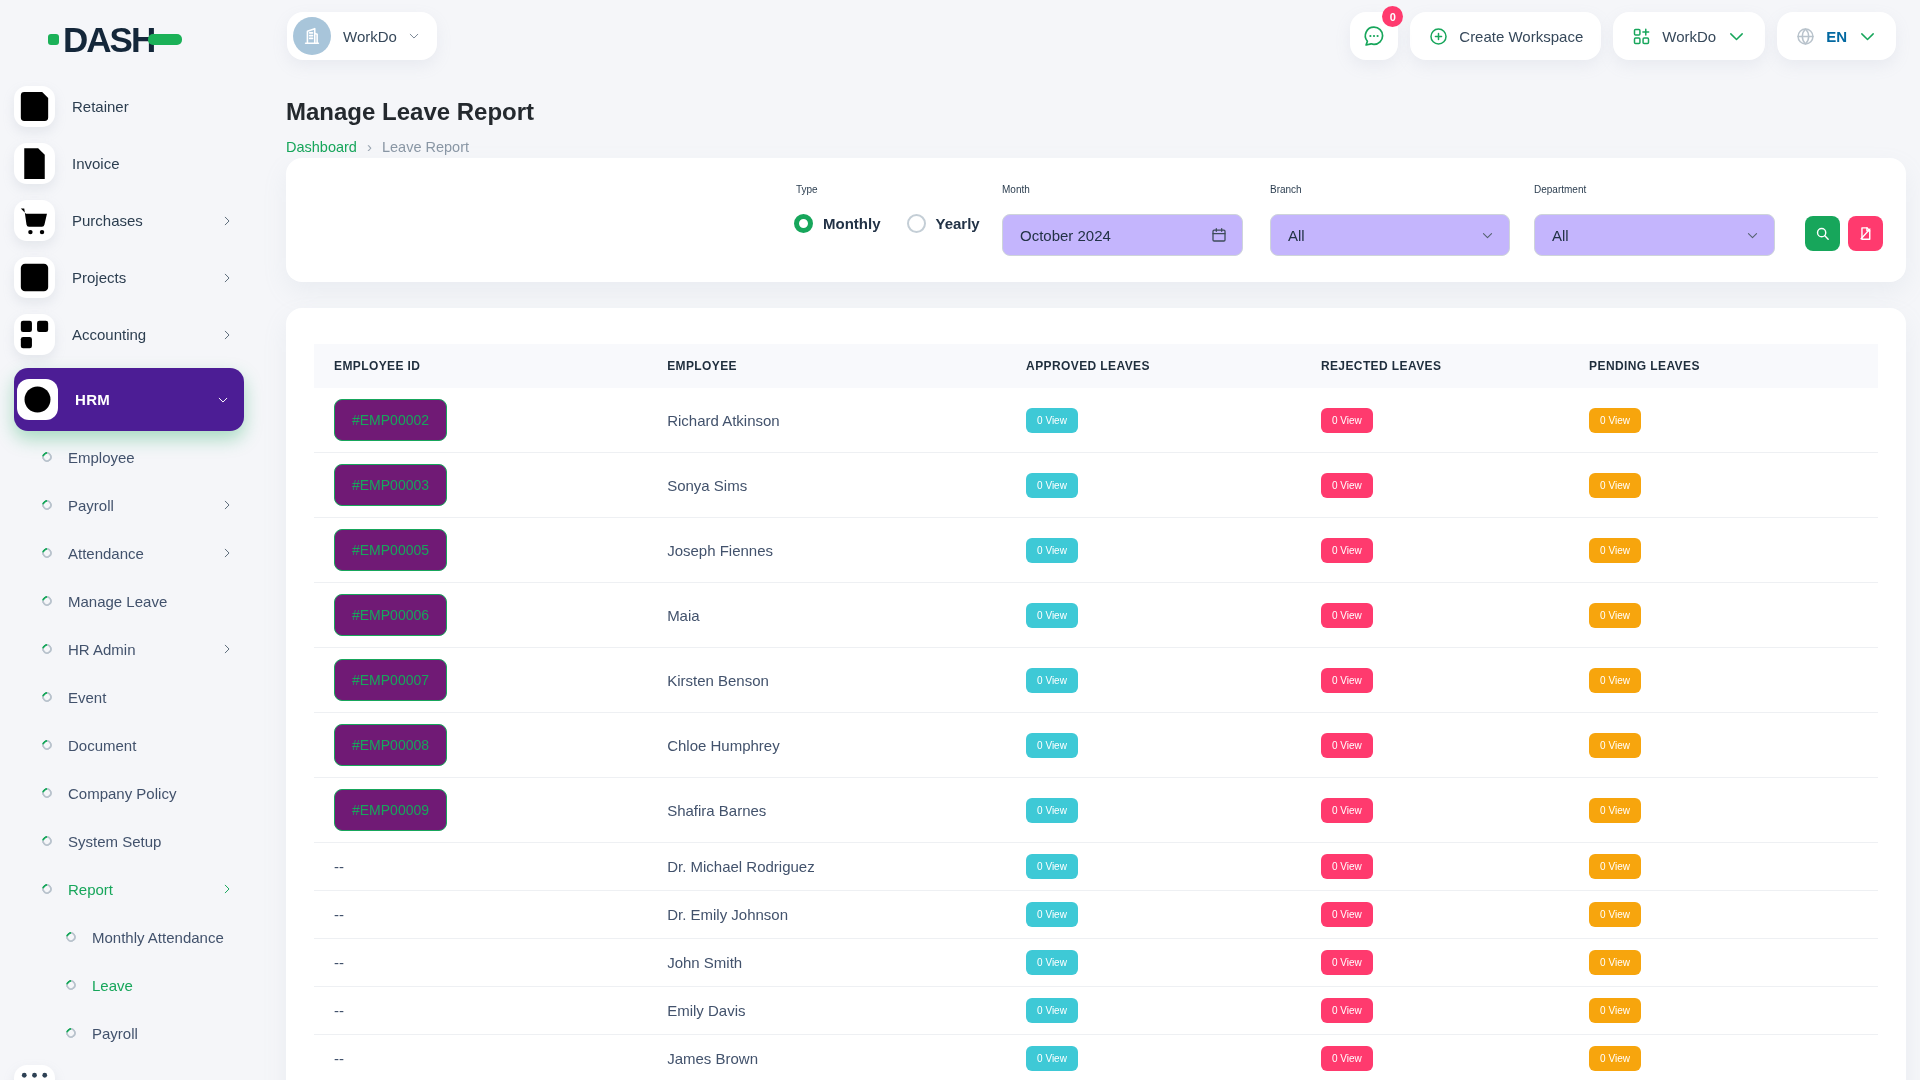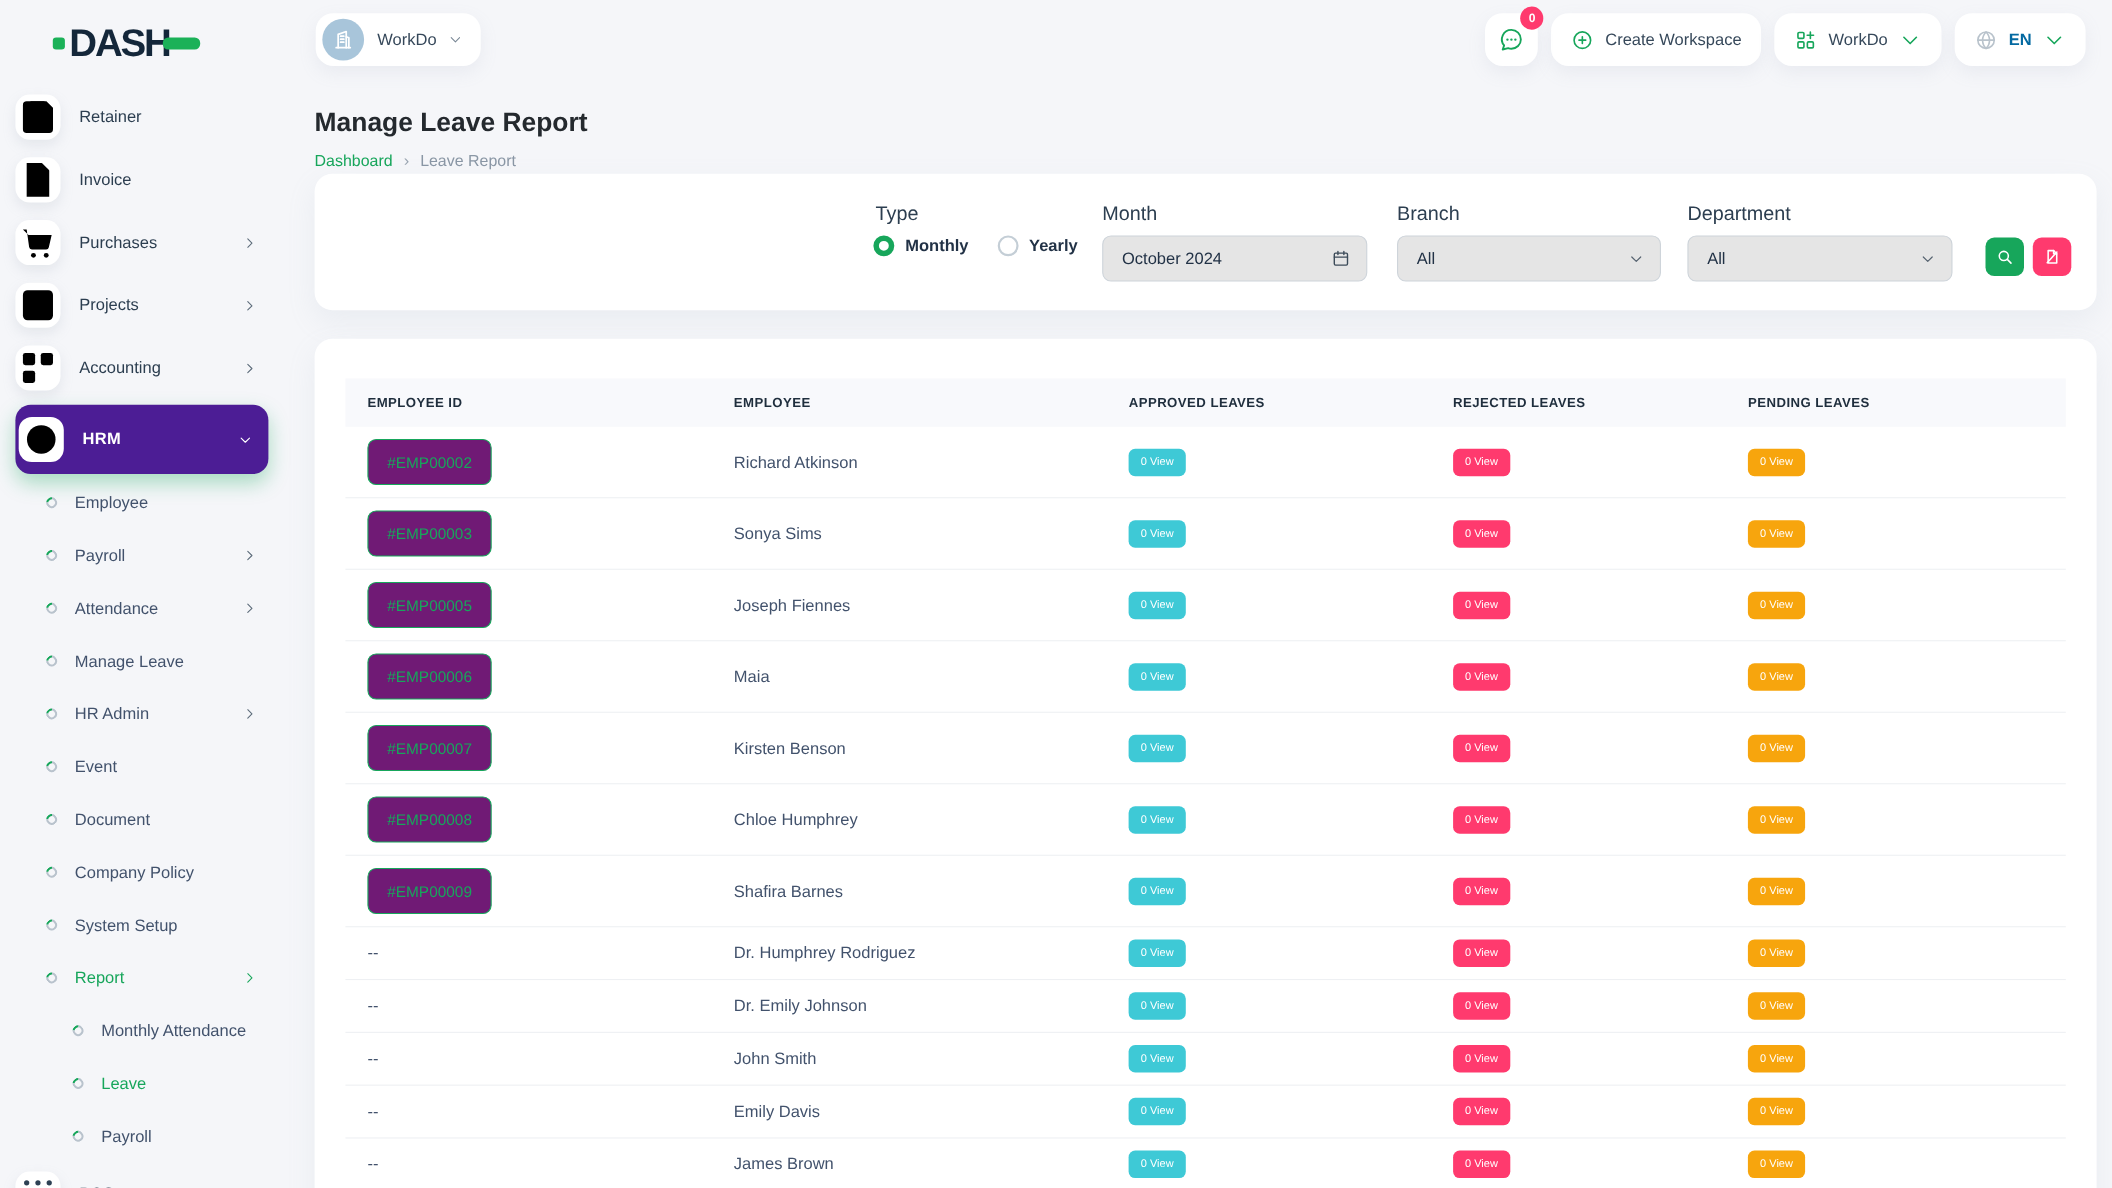--- a/index.html
+++ b/index.html
@@ -57,27 +57,27 @@
 
   
   .page-title { position: absolute; left: 286px; top: 98px; font-size: 24px; font-weight: 600; color: #24292e; }
   .breadcrumb { position: absolute; left: 286px; top: 138px; display: flex; align-items: center; gap: 10px; font-size: 14.5px; }
   .breadcrumb .root { color: #17a65b; cursor: pointer; }
   .breadcrumb .sep { color: #9aa5b1; font-size: 15px; }
   .breadcrumb .cur { color: #8a97a5; }
 
   
   .fcard { position: absolute; left: 286px; top: 158px; width: 1620px; height: 124px; background: #fff; border-radius: 16px; box-shadow: 0 10px 25px rgba(160,170,190,.12); }
-  .flabel { position: absolute; font-size: 18px; color: #2c3e50; }
+  .flabel { position: absolute; font-size: 10px; color: #2c3e50; }
   .type-opts { position: absolute; left: 508px; top: 56px; display: flex; gap: 26px; }
   .radio-opt { display: flex; align-items: center; gap: 10px; cursor: pointer; }
   .radio-dot { width: 19px; height: 19px; border-radius: 50%; border: 2px solid #c4ced6; background: #fff; }
   .radio-opt.sel .radio-dot { border: 5.5px solid #17a65b; }
   .radio-opt .rlbl { font-size: 15px; font-weight: 700; color: #223246; }
-  .fld { position: absolute; top: 56px; height: 42px; border: 1px solid #ced4da; border-radius: 8px; background: #e5e5e5; display: flex; align-items: center; padding: 0 14px 0 17px; font-size: 15px; color: #223246; cursor: pointer; }
+  .fld { position: absolute; top: 56px; height: 42px; border: 1px solid #ced4da; border-radius: 8px; background: #c4b5fd; display: flex; align-items: center; padding: 0 14px 0 17px; font-size: 15px; color: #223246; cursor: pointer; }
   .fld .val { flex: 1; }
   .fld .icn { width: 18px; height: 18px; color: #3c4b59; }
   .fld .dchev { width: 15px; height: 15px; color: #55626f; }
   .sq-btn { position: absolute; top: 58px; width: 35px; height: 35px; border-radius: 8px; display: flex; align-items: center; justify-content: center; cursor: pointer; border: none; }
   .sq-btn .icn { width: 17px; height: 17px; color: #fff; }
   .sq-btn .icn svg { stroke-width: 2; }
   .btn-search { left: 1519px; background: #17a65b; }
   .btn-reset { left: 1562px; background: #ff3a6e; }
 
   
@@ -477,21 +477,21 @@
       </div>
       <div class="tgrid trow">
         <div class="cell"><span class="emp-badge">#EMP00009</span></div>
         <div class="cell">Shafira Barnes</div>
         <div class="cell"><span class="view-badge vb-approved">0 View</span></div>
         <div class="cell"><span class="view-badge vb-rejected">0 View</span></div>
         <div class="cell"><span class="view-badge vb-pending">0 View</span></div>
       </div>
       <div class="tgrid trow">
         <div class="cell"><span>--</span></div>
-        <div class="cell">Dr. Humphrey Rodriguez</div>
+        <div class="cell">Dr. Michael Rodriguez</div>
         <div class="cell"><span class="view-badge vb-approved">0 View</span></div>
         <div class="cell"><span class="view-badge vb-rejected">0 View</span></div>
         <div class="cell"><span class="view-badge vb-pending">0 View</span></div>
       </div>
       <div class="tgrid trow">
         <div class="cell"><span>--</span></div>
         <div class="cell">Dr. Emily Johnson</div>
         <div class="cell"><span class="view-badge vb-approved">0 View</span></div>
         <div class="cell"><span class="view-badge vb-rejected">0 View</span></div>
         <div class="cell"><span class="view-badge vb-pending">0 View</span></div>

